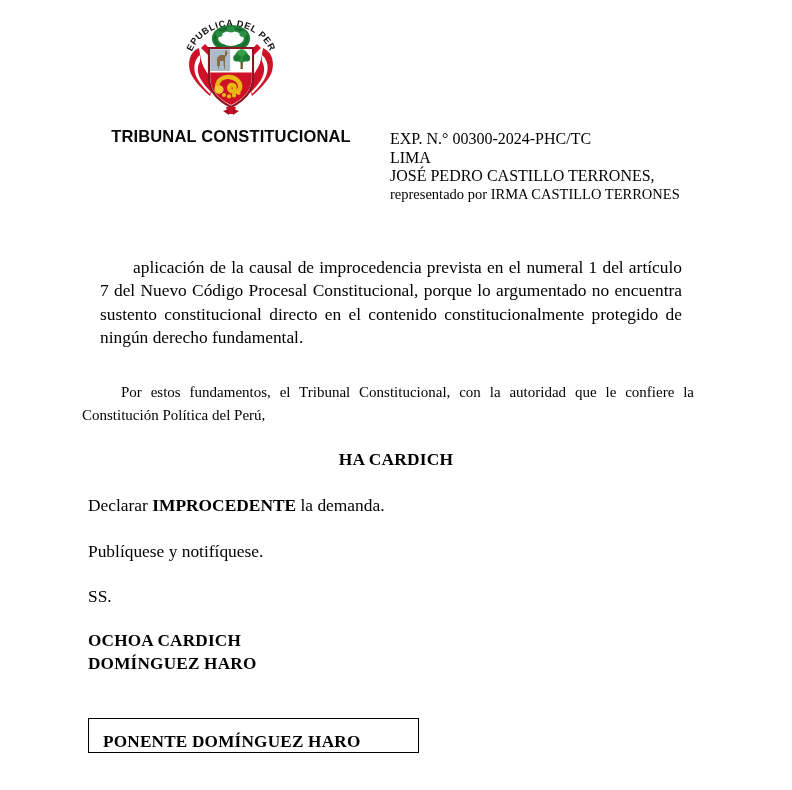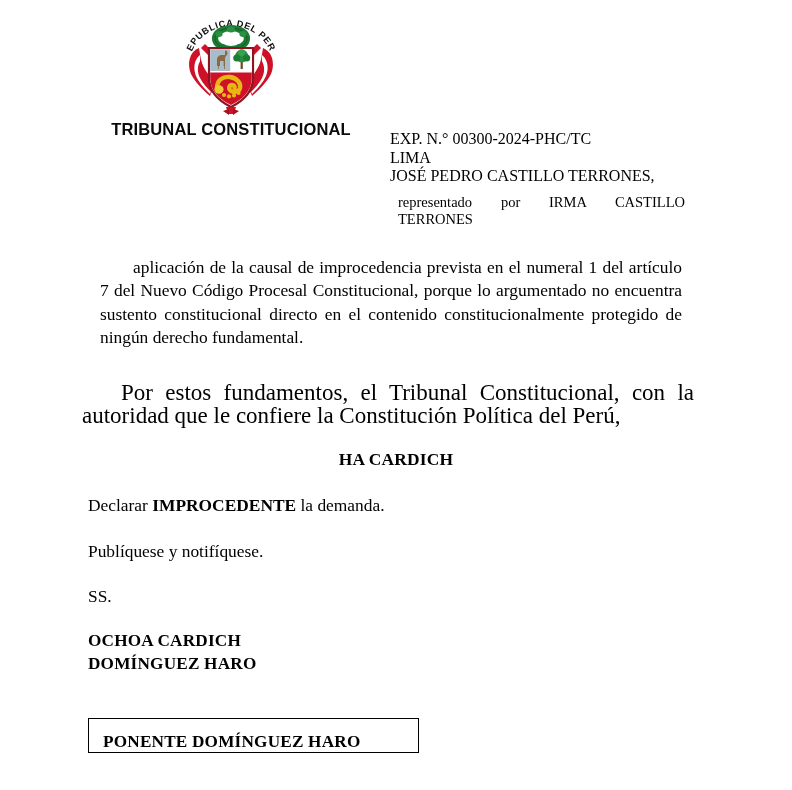--- a/index.html
+++ b/index.html
@@ -35,20 +35,21 @@
     height: 112px;
   }
   .emblem-svg-wrap svg { display: inline-block; }
   .court-name {
     font-family: "Liberation Sans", "DejaVu Sans", sans-serif;
     font-weight: bold;
     font-size: 16.5px;
     letter-spacing: 0.15px;
     text-align: center;
     width: 300px;
+    margin-top: 7px;
     white-space: nowrap;
     color: #0b0b0b;
   }
 
   .case-block {
     position: absolute;
     left: 390px;
     top: 130px;
     width: 303px;
   }
@@ -63,21 +64,21 @@
     line-height: 18.5px;
     text-align: justify;
     text-align-last: left;
     margin: 0;
   }
   .case-rep {
     font-size: 14.5px;
     line-height: 17px;
     text-align: justify;
     text-align-last: left;
-    margin: 8px;
+    margin: 0;
   }
 
   
   .doc-body {
     position: absolute;
     left: 88px;
     top: 244px;
     width: 606px;
   }
   p.para {
@@ -89,21 +90,21 @@
     -webkit-hyphens: none;
     hyphens: none;
   }
 
   .para2 {
     position: absolute;
     left: 82px;
     top: 381px;
     width: 612px;
     margin: 0;
-    font-size: 23px;
+    font-size: 15px;
     line-height: 23.4px;
     text-align: justify;
     text-indent: 39px;
   }
 
   .resolved-heading {
     position: absolute;
     left: 0;
     top: 449px;
     width: 792px;

